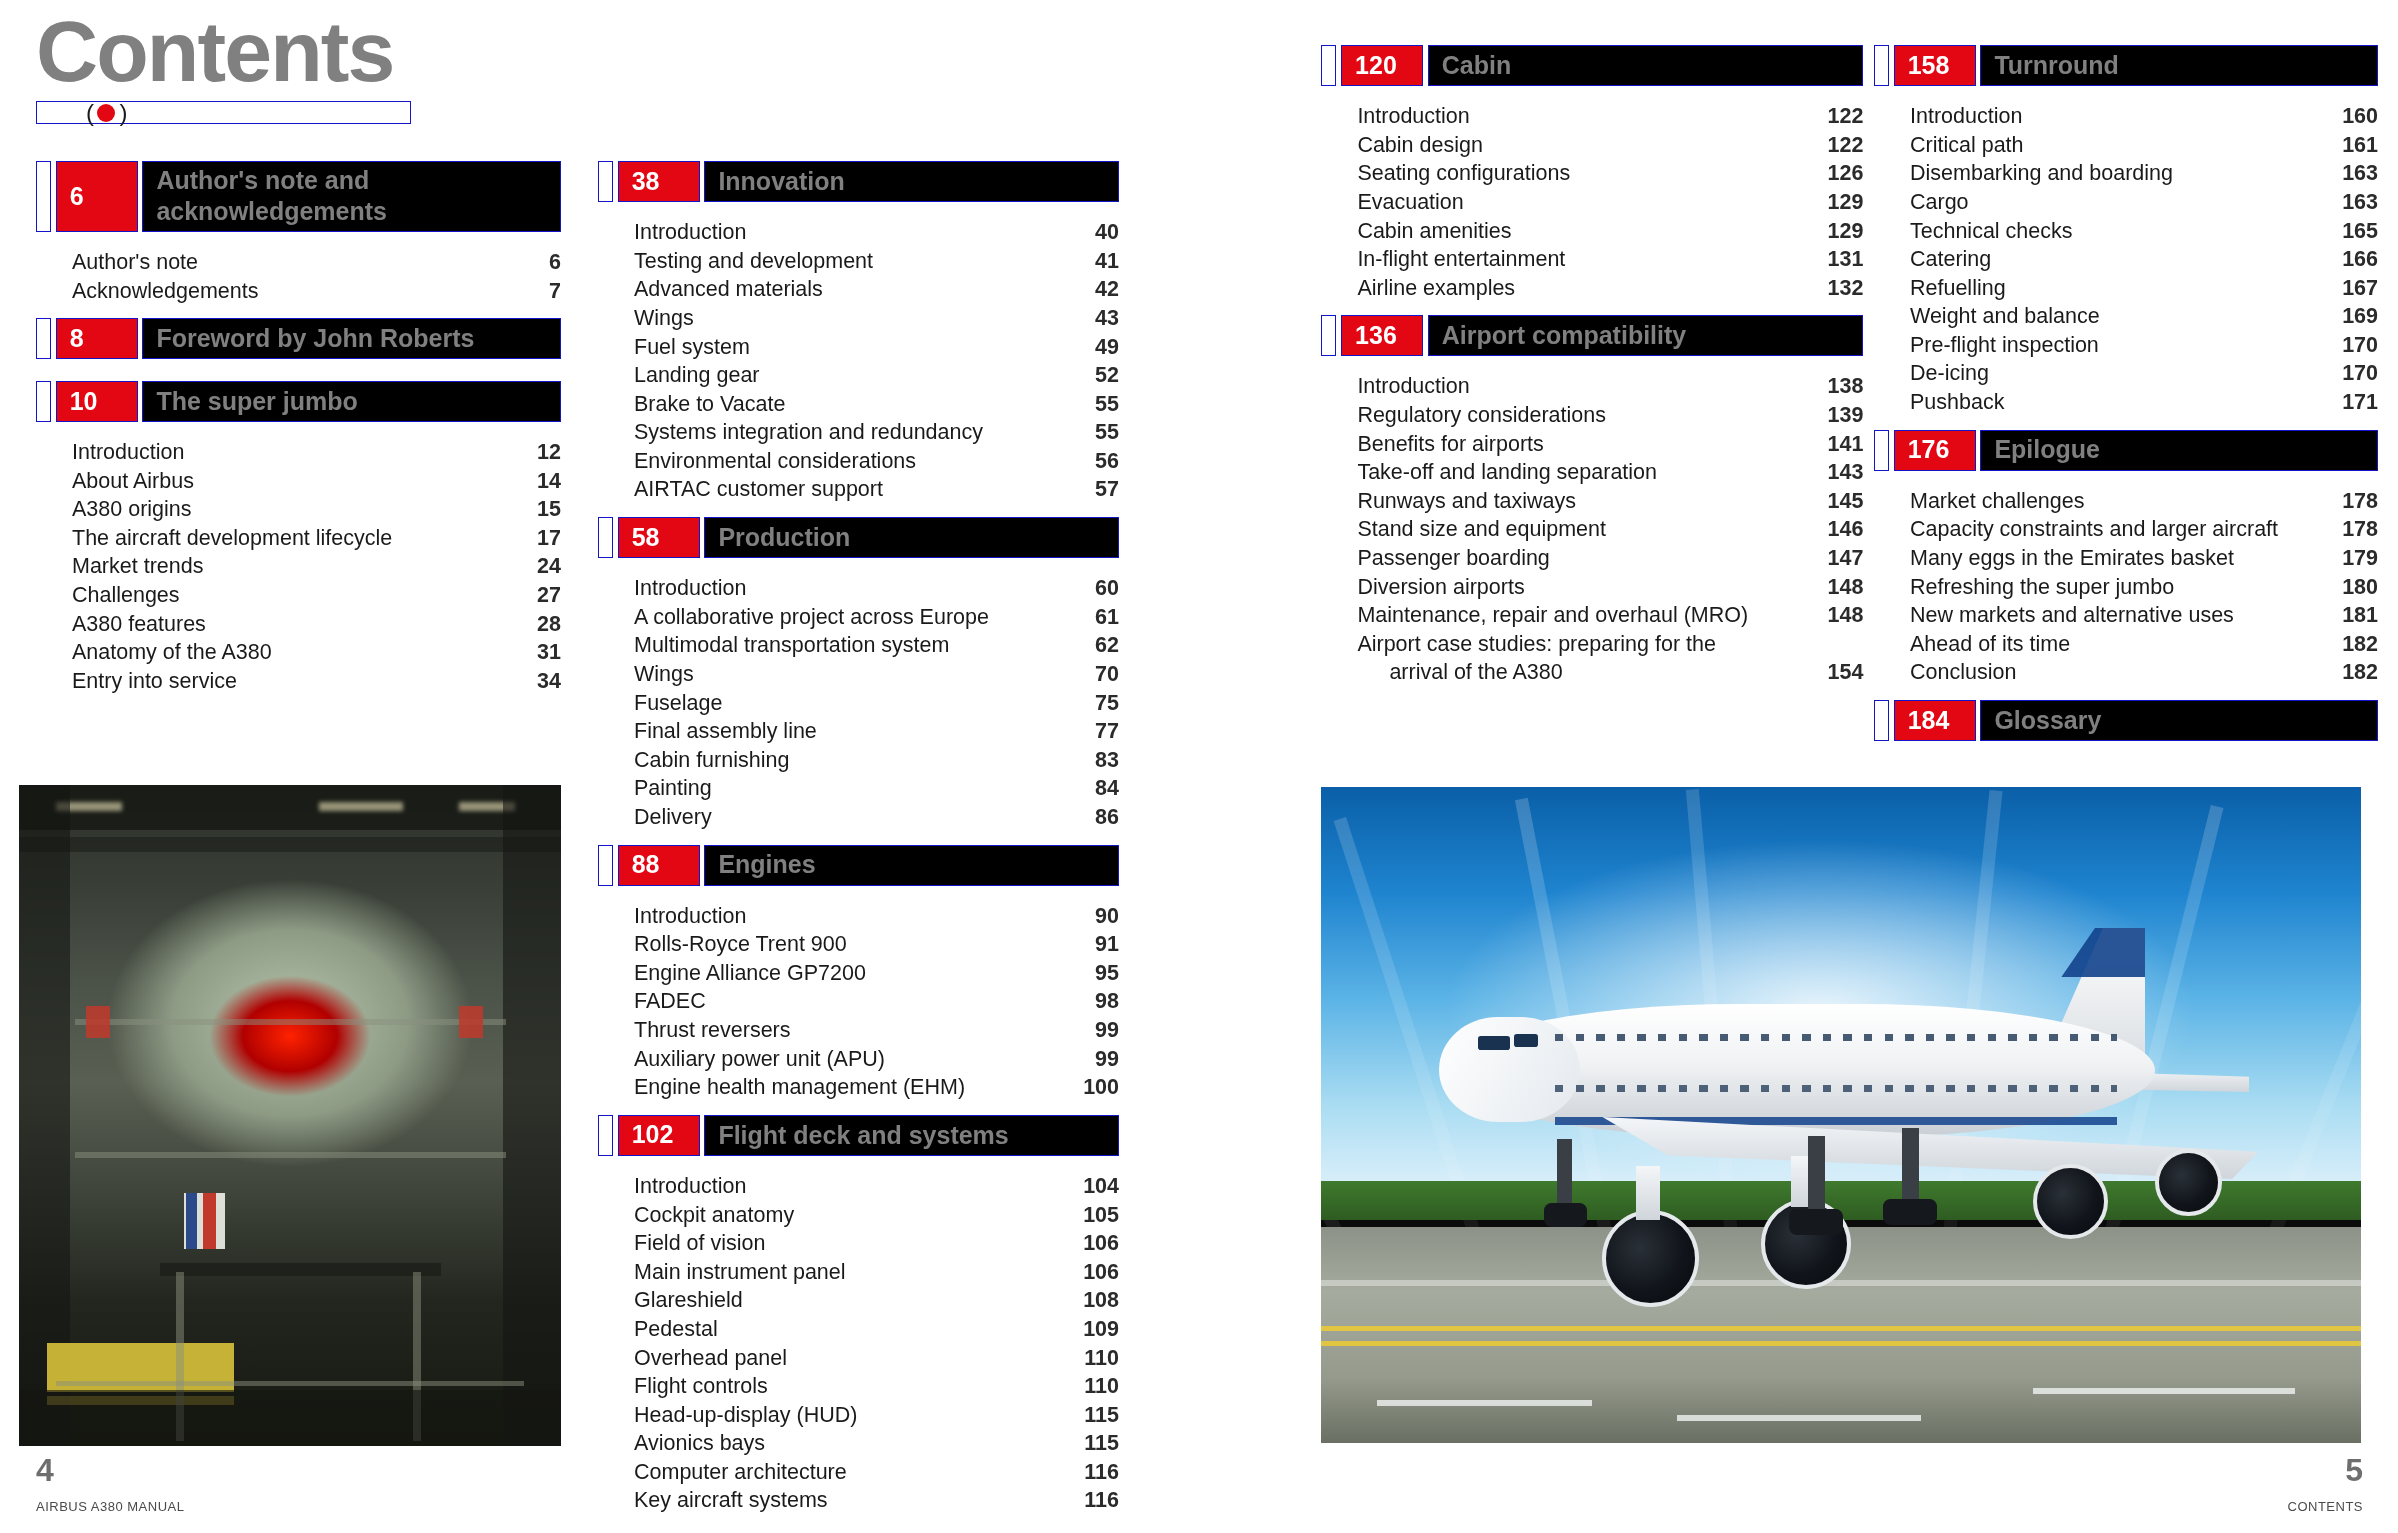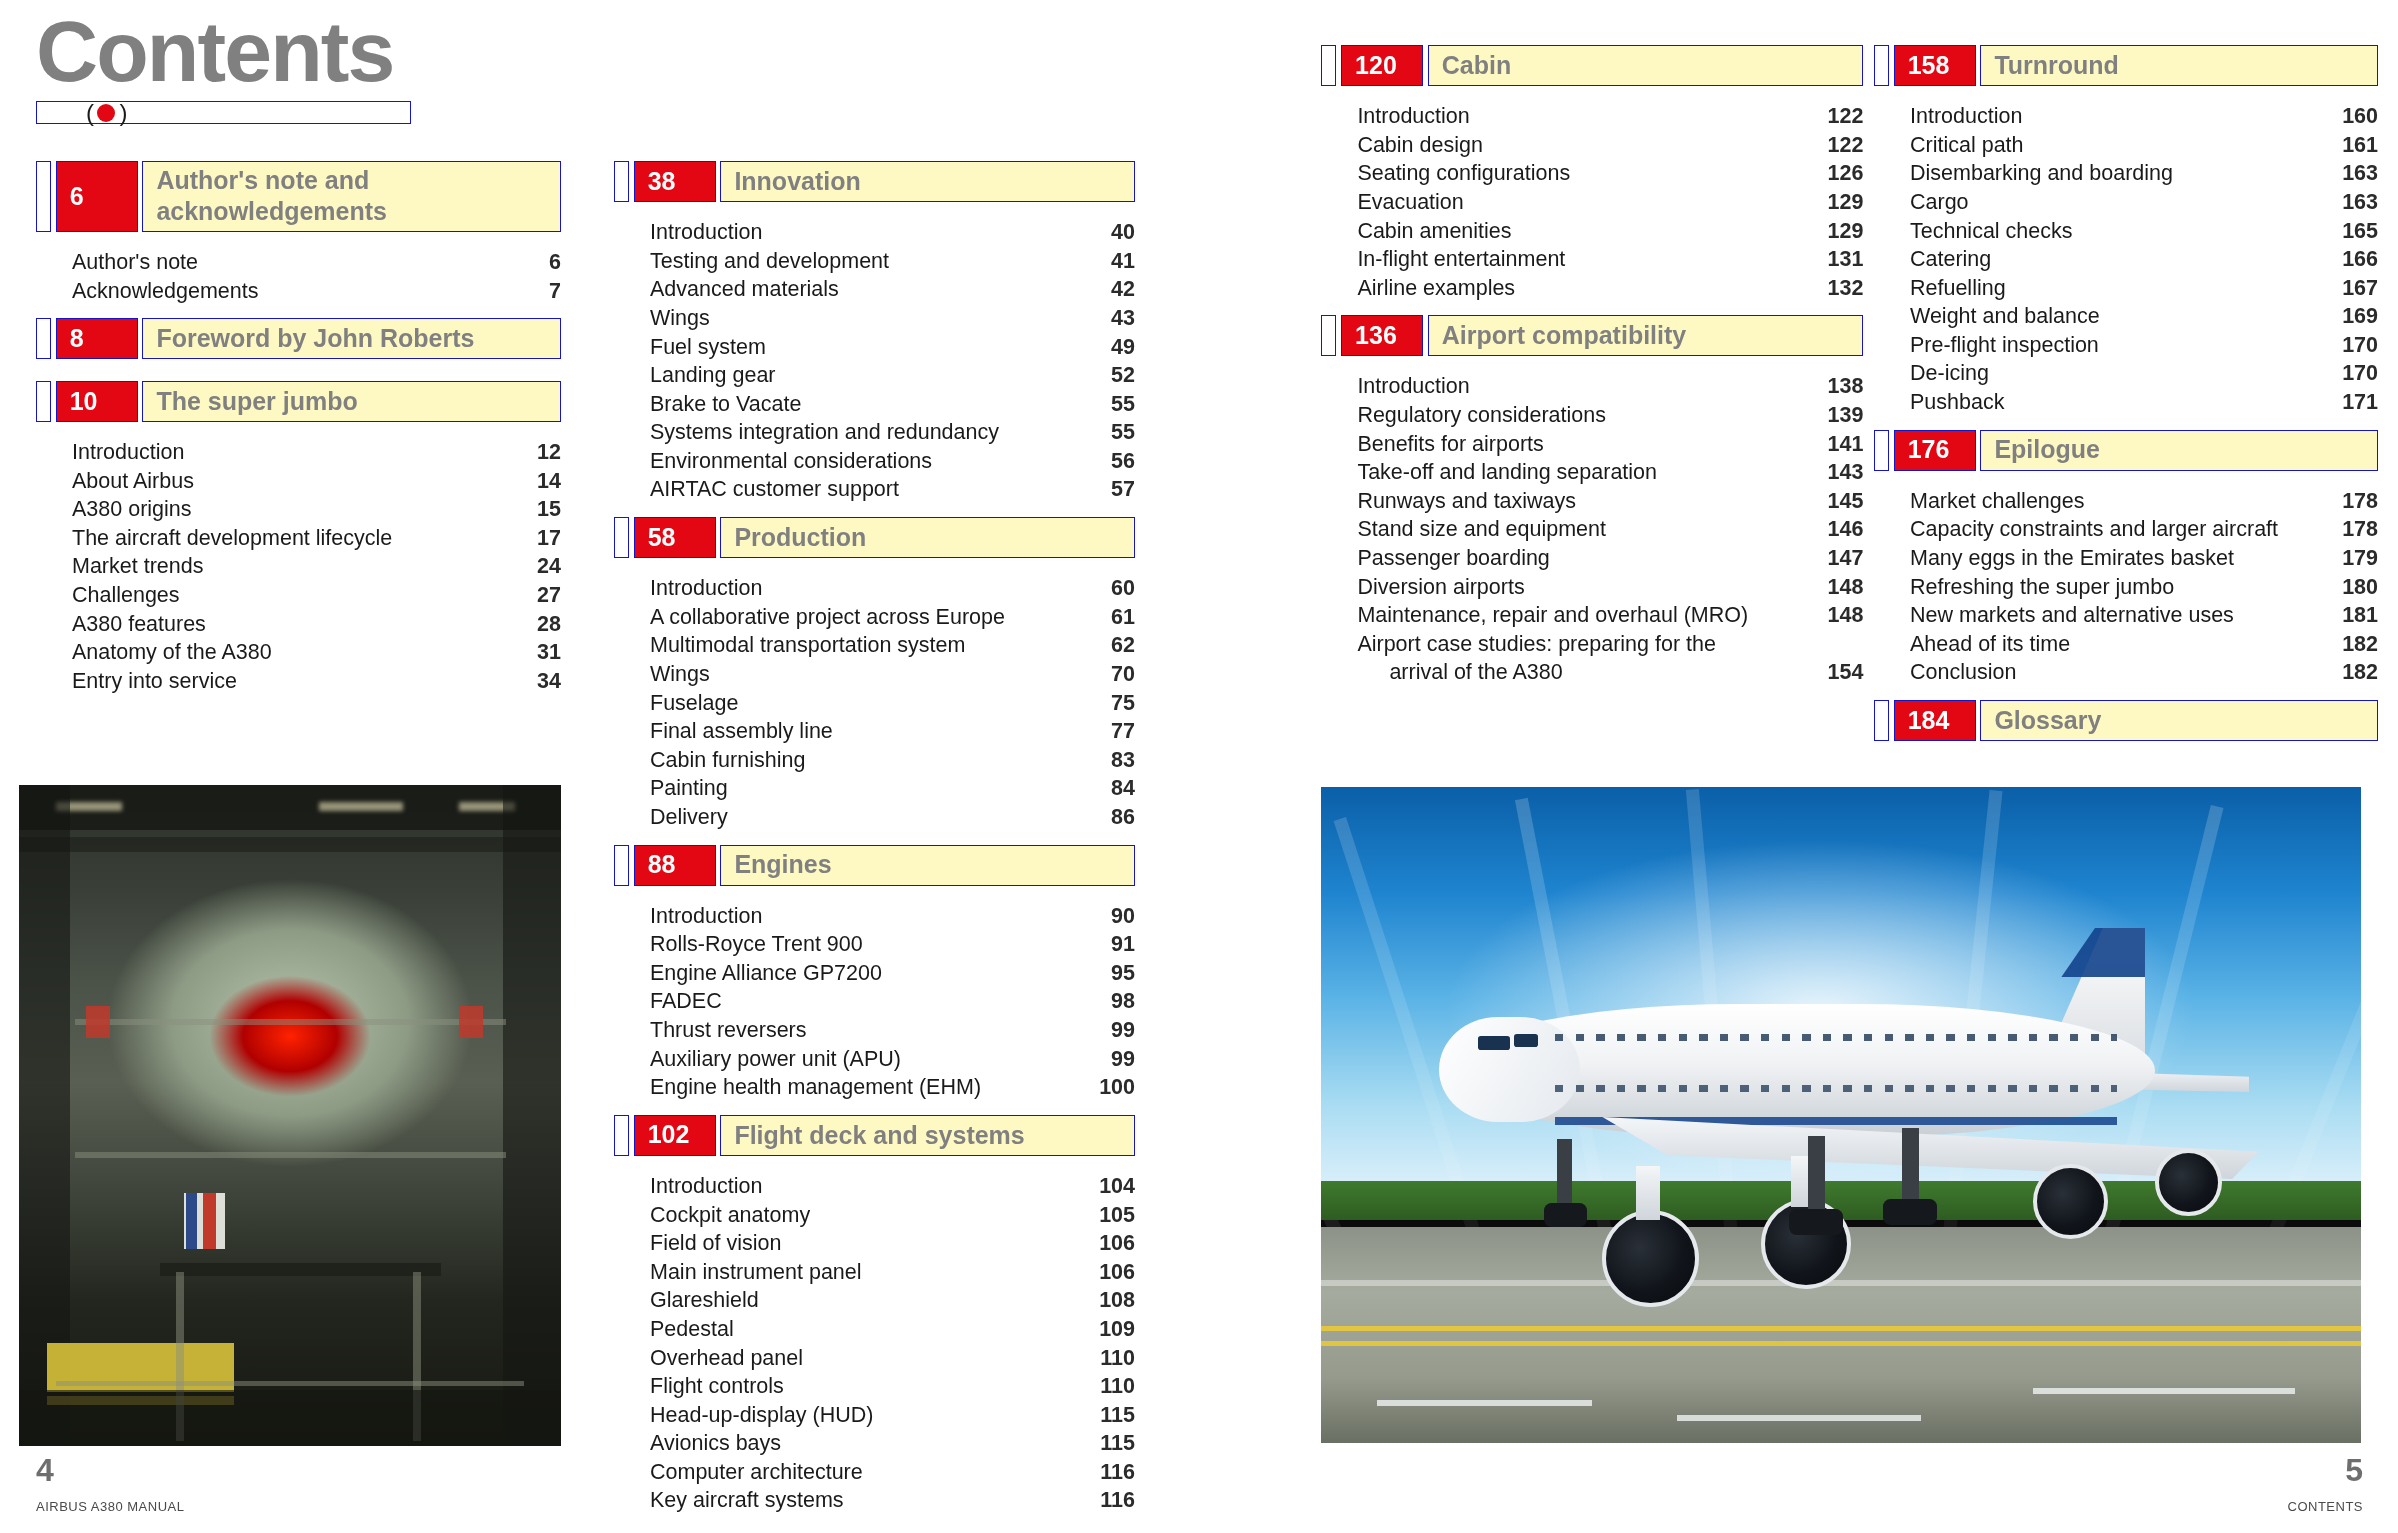--- a/index.html
+++ b/index.html
@@ -31,37 +31,37 @@
   }
   .logo-dot {
     position:absolute; left:60px; top:50%; transform:translateY(-50%);
     width:18px; height:18px; border-radius:50%; background:#e30613;
   }
 
   
   .cols { position:absolute; top:0; left:0; width:100%; height:100%; }
   .col { position:absolute; top:0; }
   .c1 { left:36px;   width:525px; top:161px; }
-  .c2 { left:614px;  width:521px; top:161px; }
+  .c2 { left:598px;  width:521px; top:161px; }
 
   
   .sec-head { display:flex; align-items:stretch; margin-bottom:16px; }
   .sec-tab {
     width:15px; border:1.9px solid #1414c8; background:#fff;
     margin-right:4.7px; flex:0 0 15px;
   }
   .sec-num {
     background:#e30613; border:1.9px solid #1414c8;
     color:#ffffff; font-weight:bold; font-size:25px;
     min-width:82px; padding:2.8px 9.4px 3.7px 13px;
     display:flex; align-items:center;
     margin-right:4.7px; flex:0 0 auto; line-height:1;
   }
   .sec-title {
-    flex:1 1 auto; border:1.9px solid #1414c8; background:#fef9c3;
+    flex:1 1 auto; border:1.9px solid #1414c8; background:#000000;
     color:#808080; font-weight:bold; font-size:25px;
     padding:3.7px 0 4.7px 13px; line-height:1.23;
     display:flex; align-items:center;
   }
   .sec-title.two-line { align-items:flex-start; padding-top:2.8px; }
 
   
   .entries { margin:1.9px 0 13px 36px; }
   .entry {
     display:flex; align-items:baseline;

